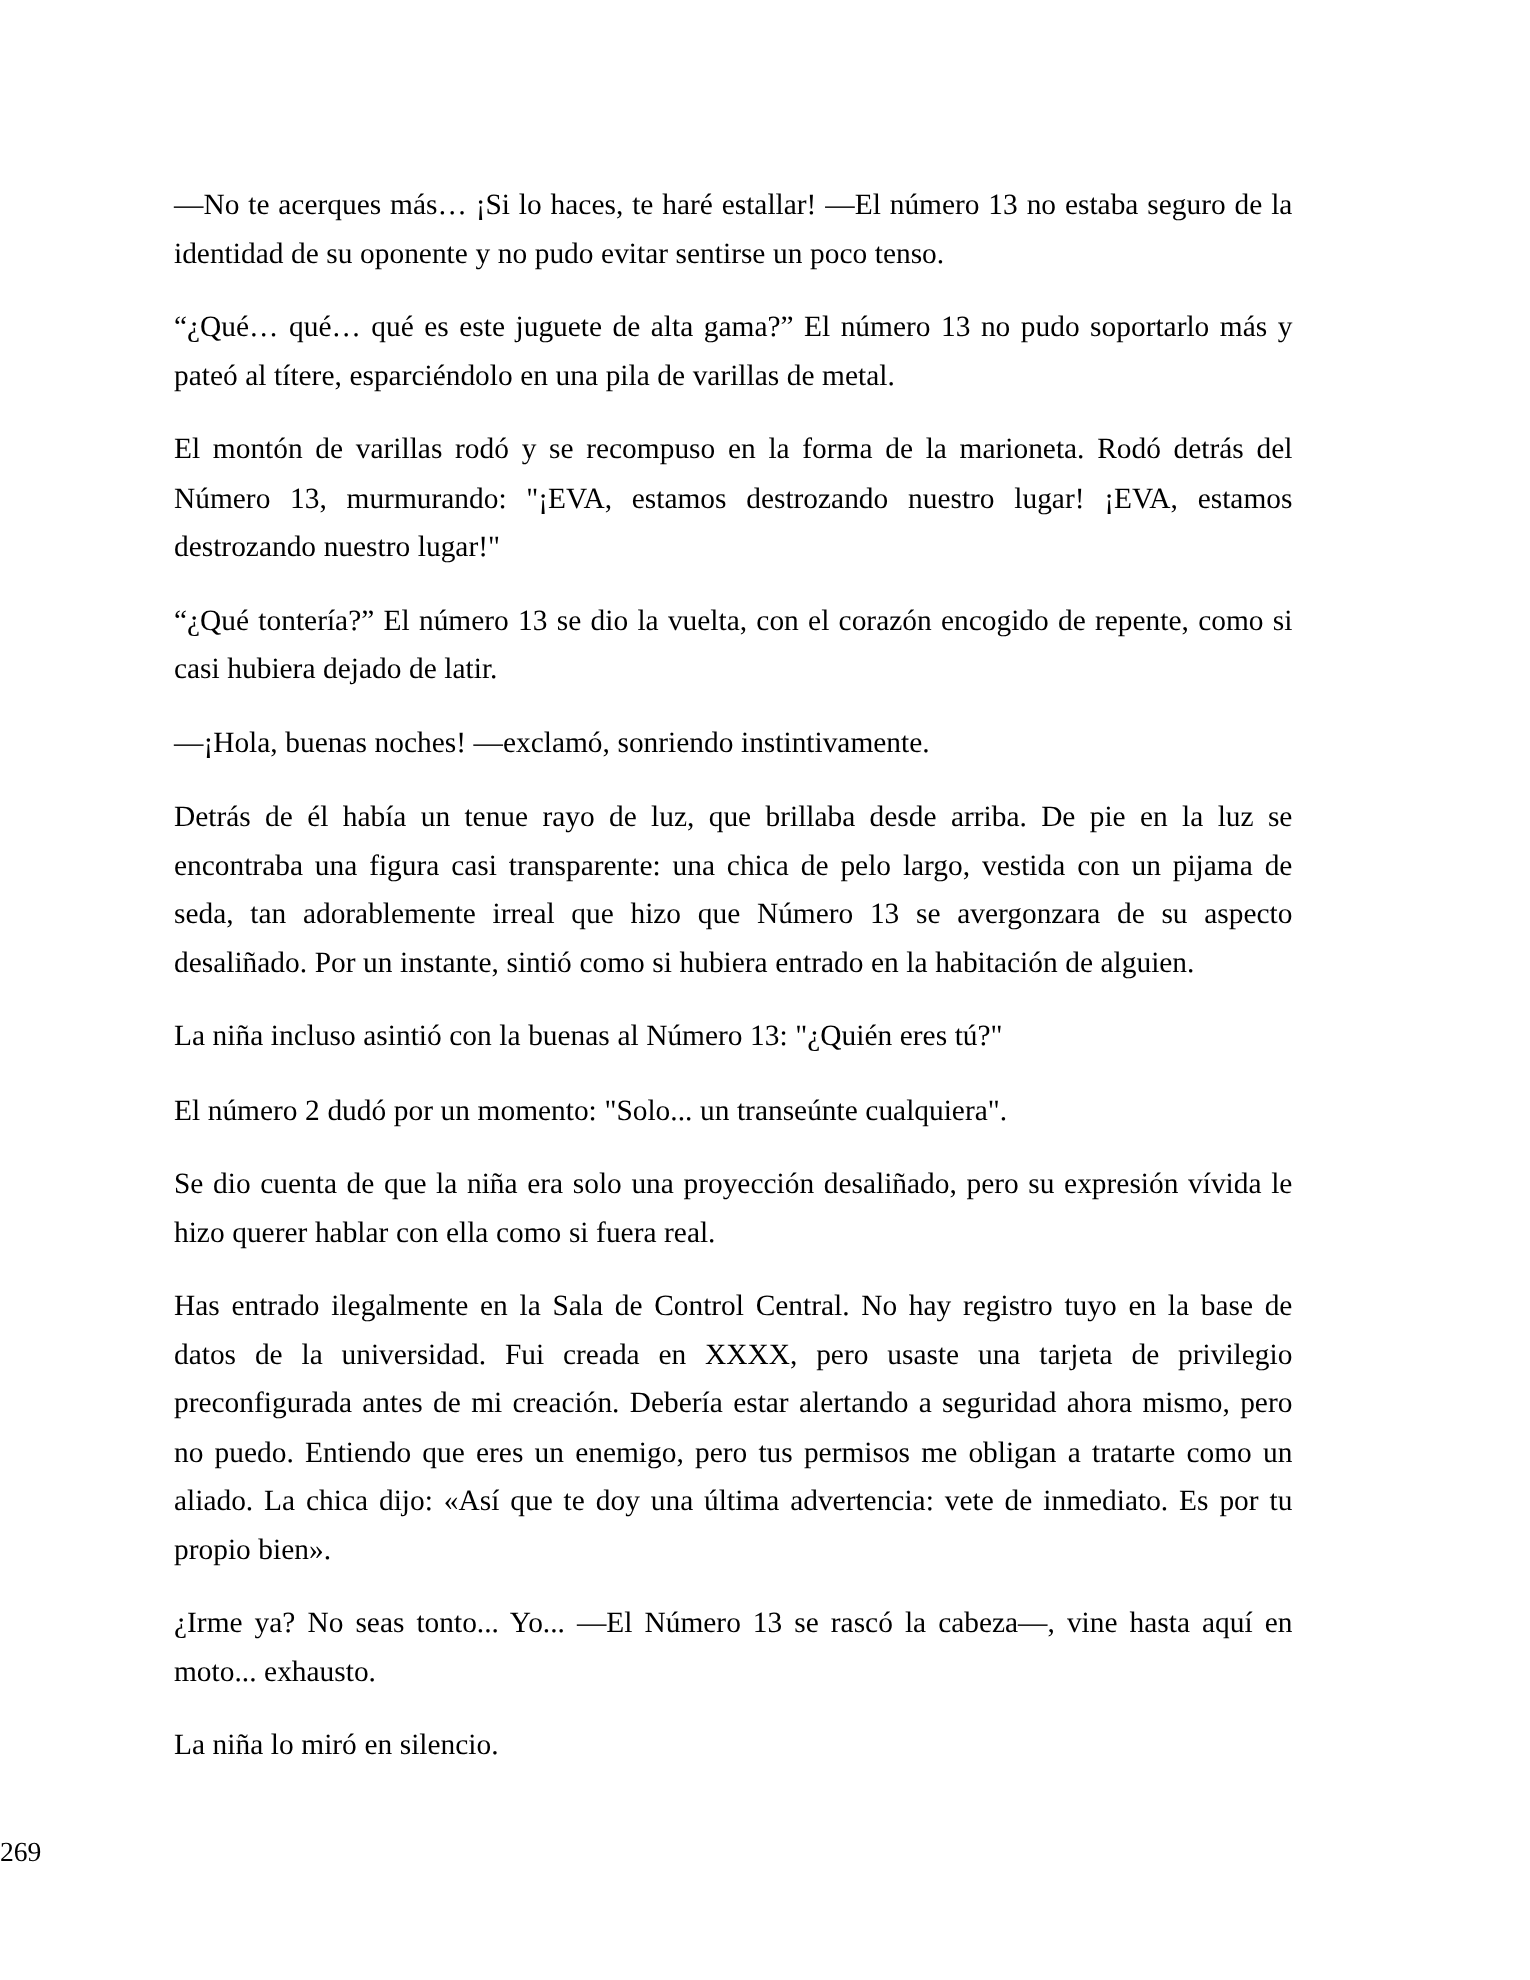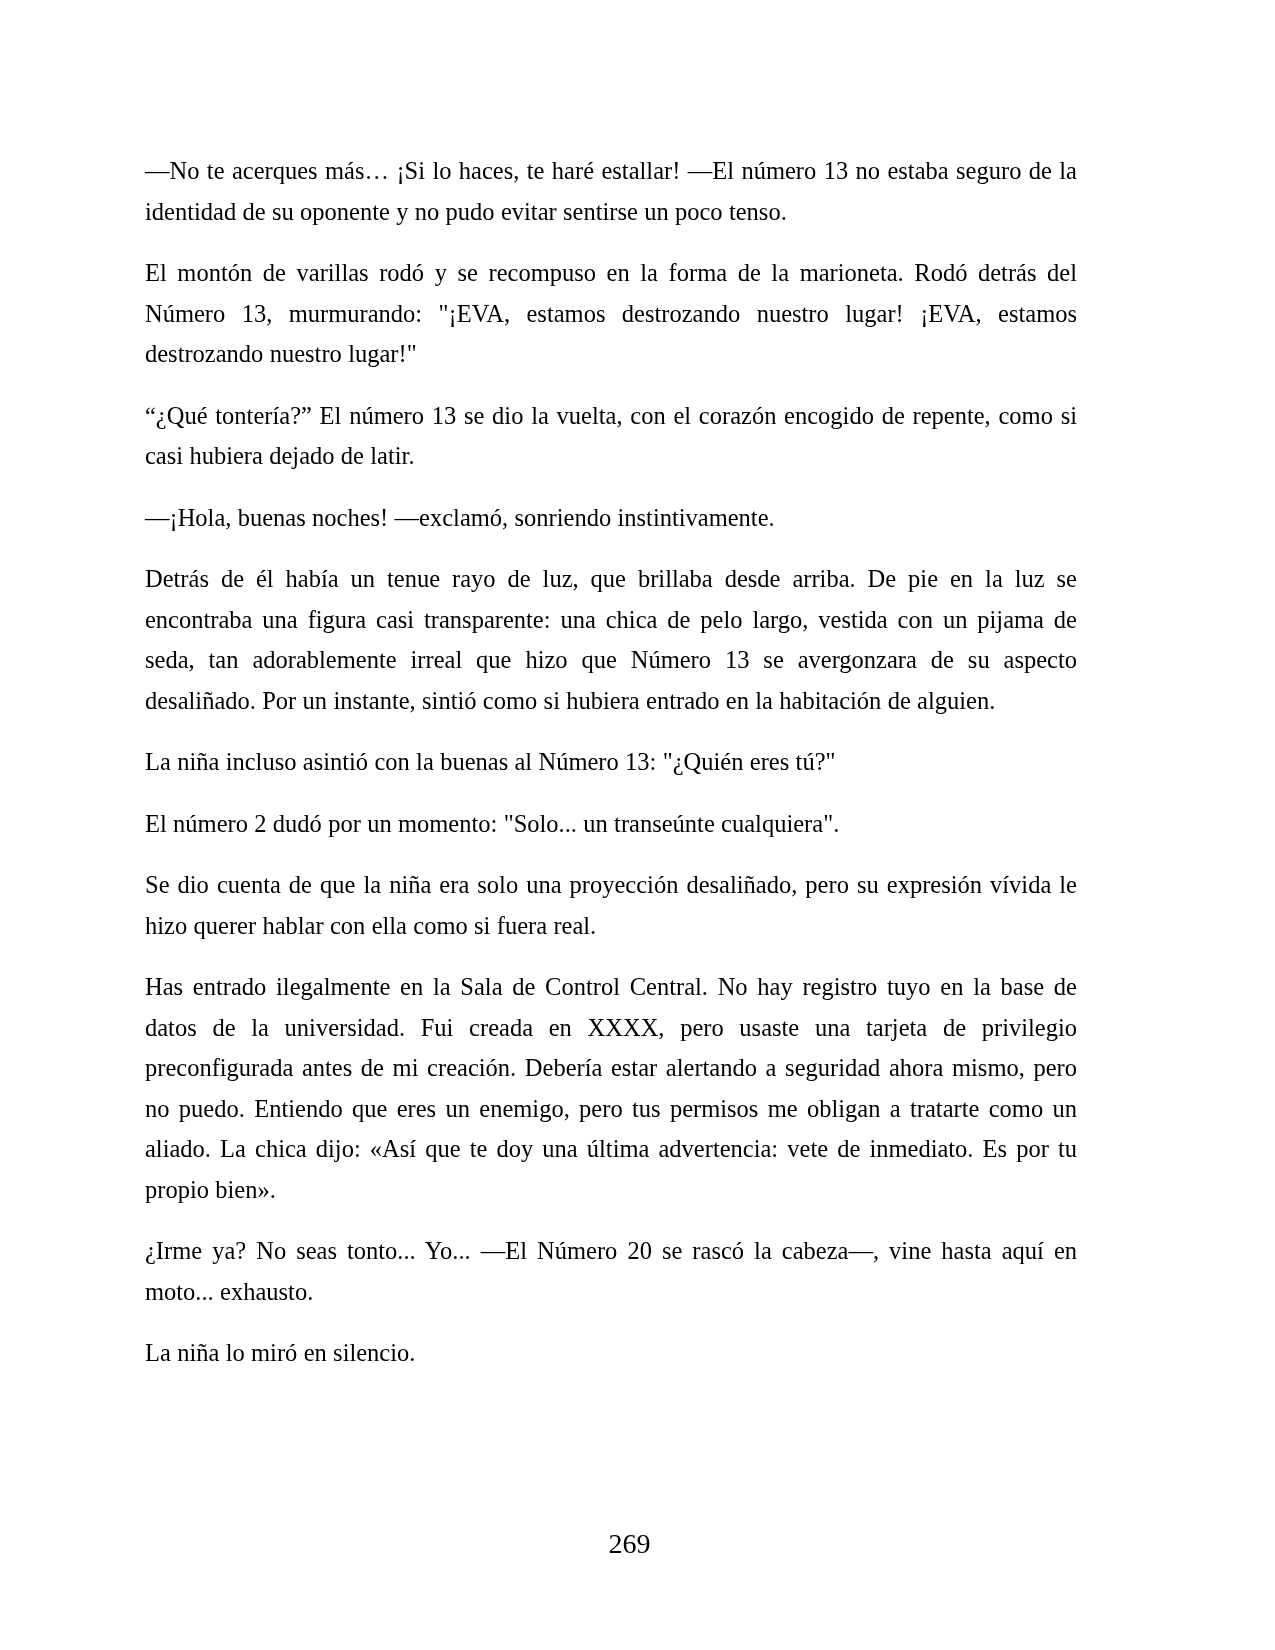--- a/index.html
+++ b/index.html
@@ -36,39 +36,39 @@
     word-spacing: 0.2px;
   }
   .para:last-child {
     margin-bottom: 0;
   }
   .page-number {
     position: absolute;
     left: 0;
     right: 16px;
     top: 1530px;
-    text-align: center;
-    font-size: 28px;
+    font-size: 23px;
     line-height: 28px;
   }
 </style>
 </head>
 <body>
 
 <div class="page">
 
   <div class="text-column">
     <p class="para">—No te acerques más… ¡Si lo haces, te haré estallar! —El número 13 no estaba seguro de la identidad de su oponente y no pudo evitar sentirse un poco tenso.</p>
+    <p class="para">“¿Qué… qué… qué es este juguete de alta gama?” El número 13 no pudo soportarlo más y pateó al títere, esparciéndolo en una pila de varillas de metal.</p>
     <p class="para">El montón de varillas rodó y se recompuso en la forma de la marioneta. Rodó detrás del Número 13, murmurando: "¡EVA, estamos destrozando nuestro lugar! ¡EVA, estamos destrozando nuestro lugar!"</p>
     <p class="para">“¿Qué tontería?” El número 13 se dio la vuelta, con el corazón encogido de repente, como si casi hubiera dejado de latir.</p>
     <p class="para">—¡Hola, buenas noches! —exclamó, sonriendo instintivamente.</p>
     <p class="para">Detrás de él había un tenue rayo de luz, que brillaba desde arriba. De pie en la luz se encontraba una figura casi transparente: una chica de pelo largo, vestida con un pijama de seda, tan adorablemente irreal que hizo que Número 13 se avergonzara de su aspecto desaliñado. Por un instante, sintió como si hubiera entrado en la habitación de alguien.</p>
     <p class="para">La niña incluso asintió con la buenas al Número 13: "¿Quién eres tú?"</p>
     <p class="para">El número 2 dudó por un momento: "Solo... un transeúnte cualquiera".</p>
     <p class="para">Se dio cuenta de que la niña era solo una proyección desaliñado, pero su expresión vívida le hizo querer hablar con ella como si fuera real.</p>
     <p class="para">Has entrado ilegalmente en la Sala de Control Central. No hay registro tuyo en la base de datos de la universidad. Fui creada en XXXX, pero usaste una tarjeta de privilegio preconfigurada antes de mi creación. Debería estar alertando a seguridad ahora mismo, pero no puedo. Entiendo que eres un enemigo, pero tus permisos me obligan a tratarte como un aliado. La chica dijo: «Así que te doy una última advertencia: vete de inmediato. Es por tu propio bien».</p>
-    <p class="para">¿Irme ya? No seas tonto... Yo... —El Número 20 se rascó la cabeza—, vine hasta aquí en moto... exhausto.</p>
+    <p class="para">¿Irme ya? No seas tonto... Yo... —El Número 13 se rascó la cabeza—, vine hasta aquí en moto... exhausto.</p>
     <p class="para">La niña lo miró en silencio.</p>
   </div>
 
   <div class="page-number">269</div>
 
 </div>
 
 </body></html>

